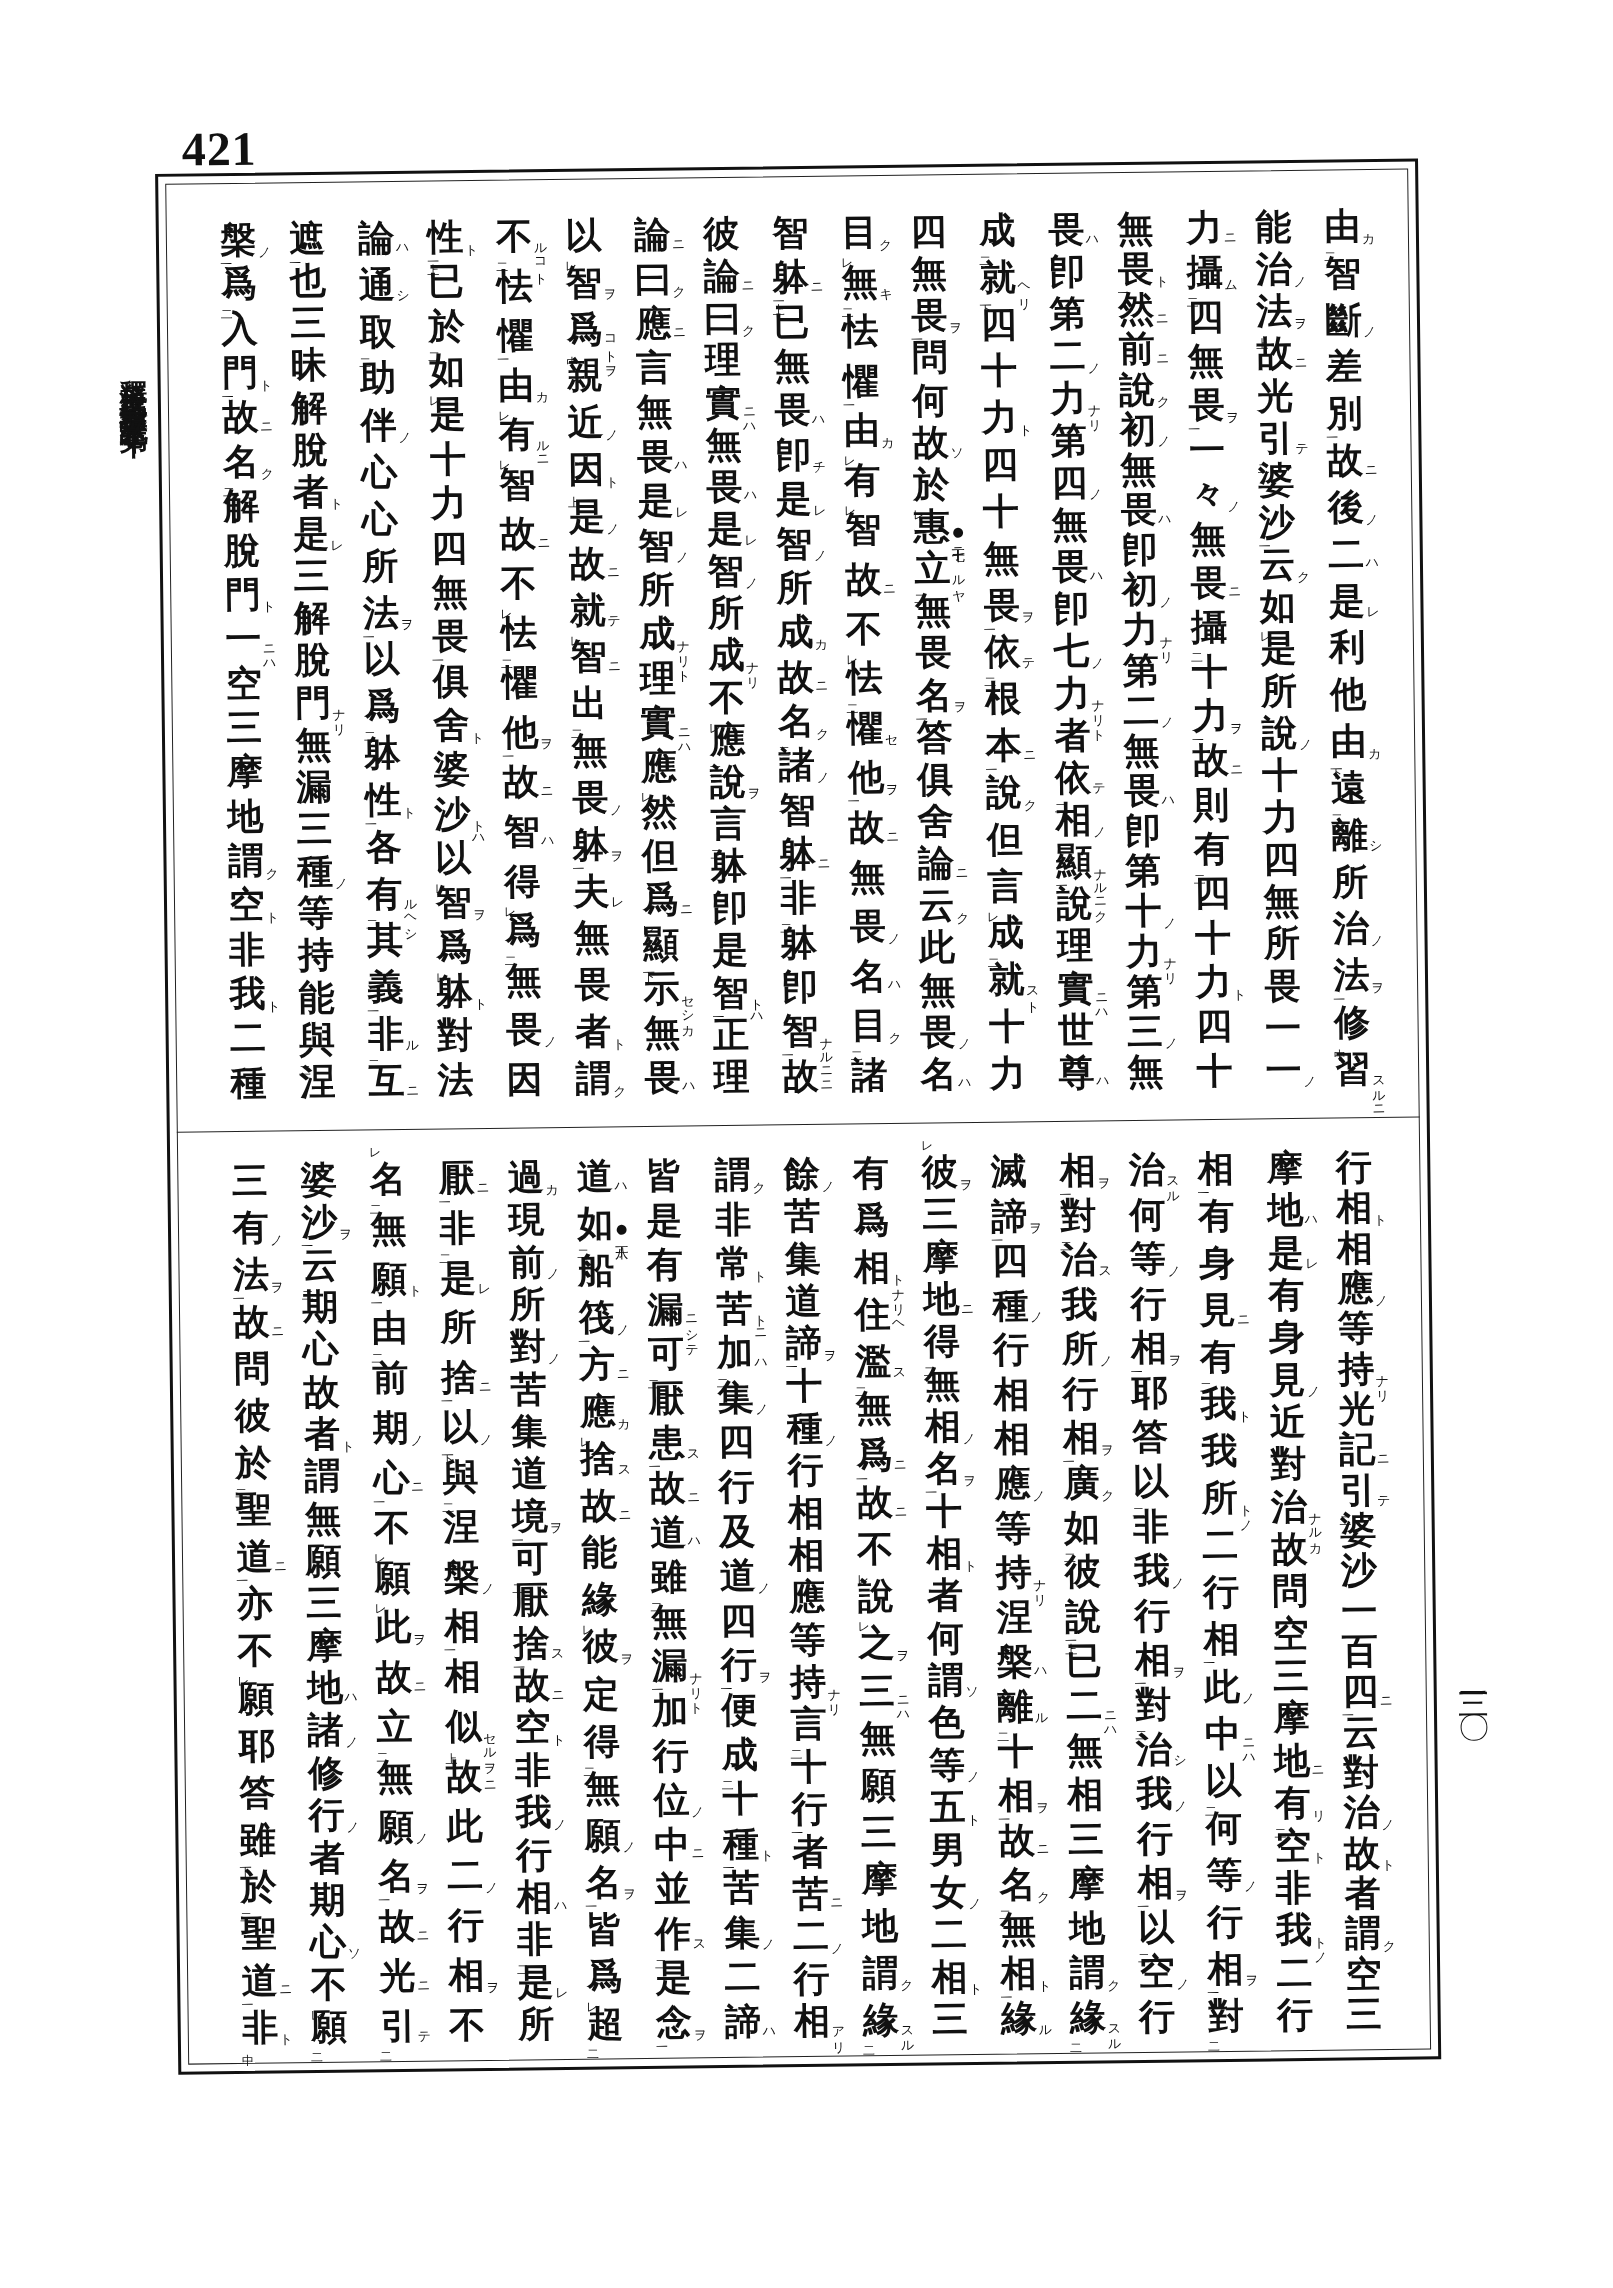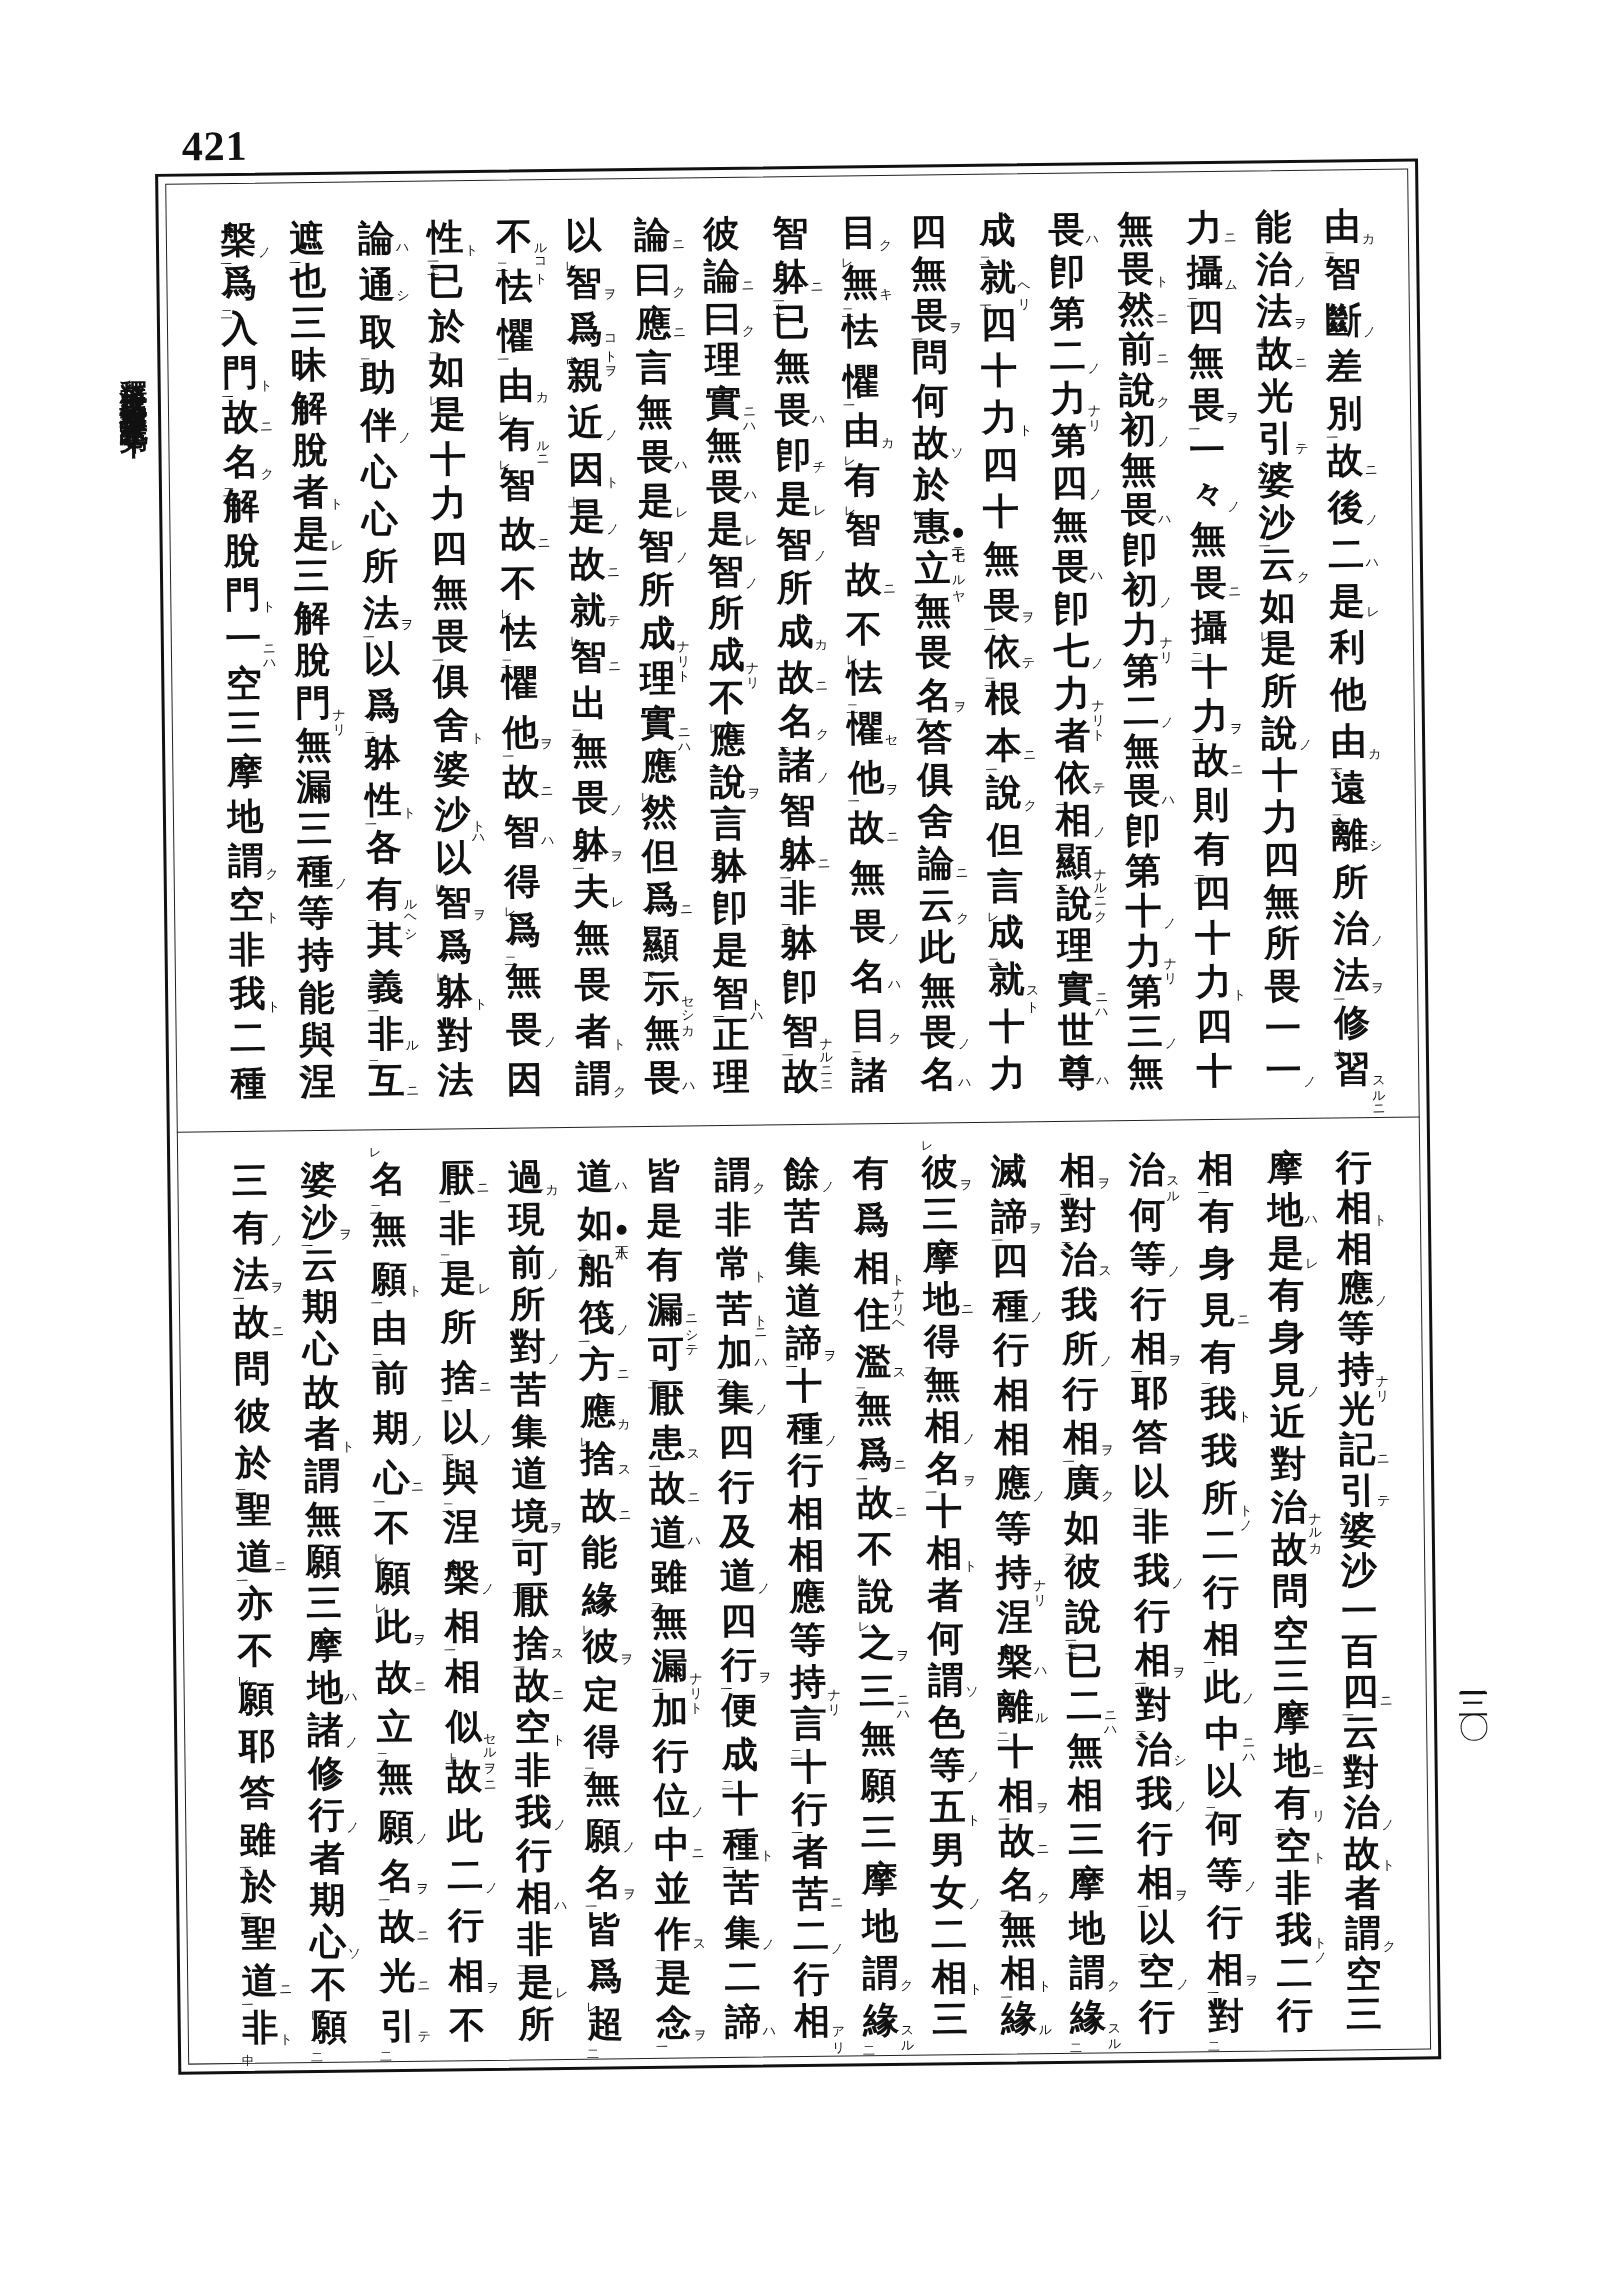--- a/index.html
+++ b/index.html
@@ -5,21 +5,21 @@
   html, body { margin: 0; padding: 0; background: #ffffff; }
   body { width: 1613px; height: 2289px; overflow: hidden; position: relative; }
   .page {
     position: absolute; left: 0; top: 0; width: 1613px; height: 2289px;
     transform: rotate(-0.7deg); transform-origin: 807px 1144px;
     color: #111; font-family: "DejaVu Serif", serif; background: #fff;
   }
   .page-number {
     position: absolute; left: 194px; top: 118px;
     font-family: "Liberation Serif", serif; font-weight: bold;
-    font-size: 42px; line-height: 1; letter-spacing: 0.9px;
+    font-size: 48px; line-height: 1; letter-spacing: 0.9px;
   }
   .running-title {
     position: absolute; left: 128px; top: 349px;
     writing-mode: vertical-rl; font-size: 28px; line-height: 28px;
     letter-spacing: 4.6px; font-weight: bold;
   }
   .side-number {
     position: absolute; left: 1451px; top: 1675px;
     writing-mode: vertical-rl; font-size: 31px; line-height: 31px; letter-spacing: 11px;
   }

